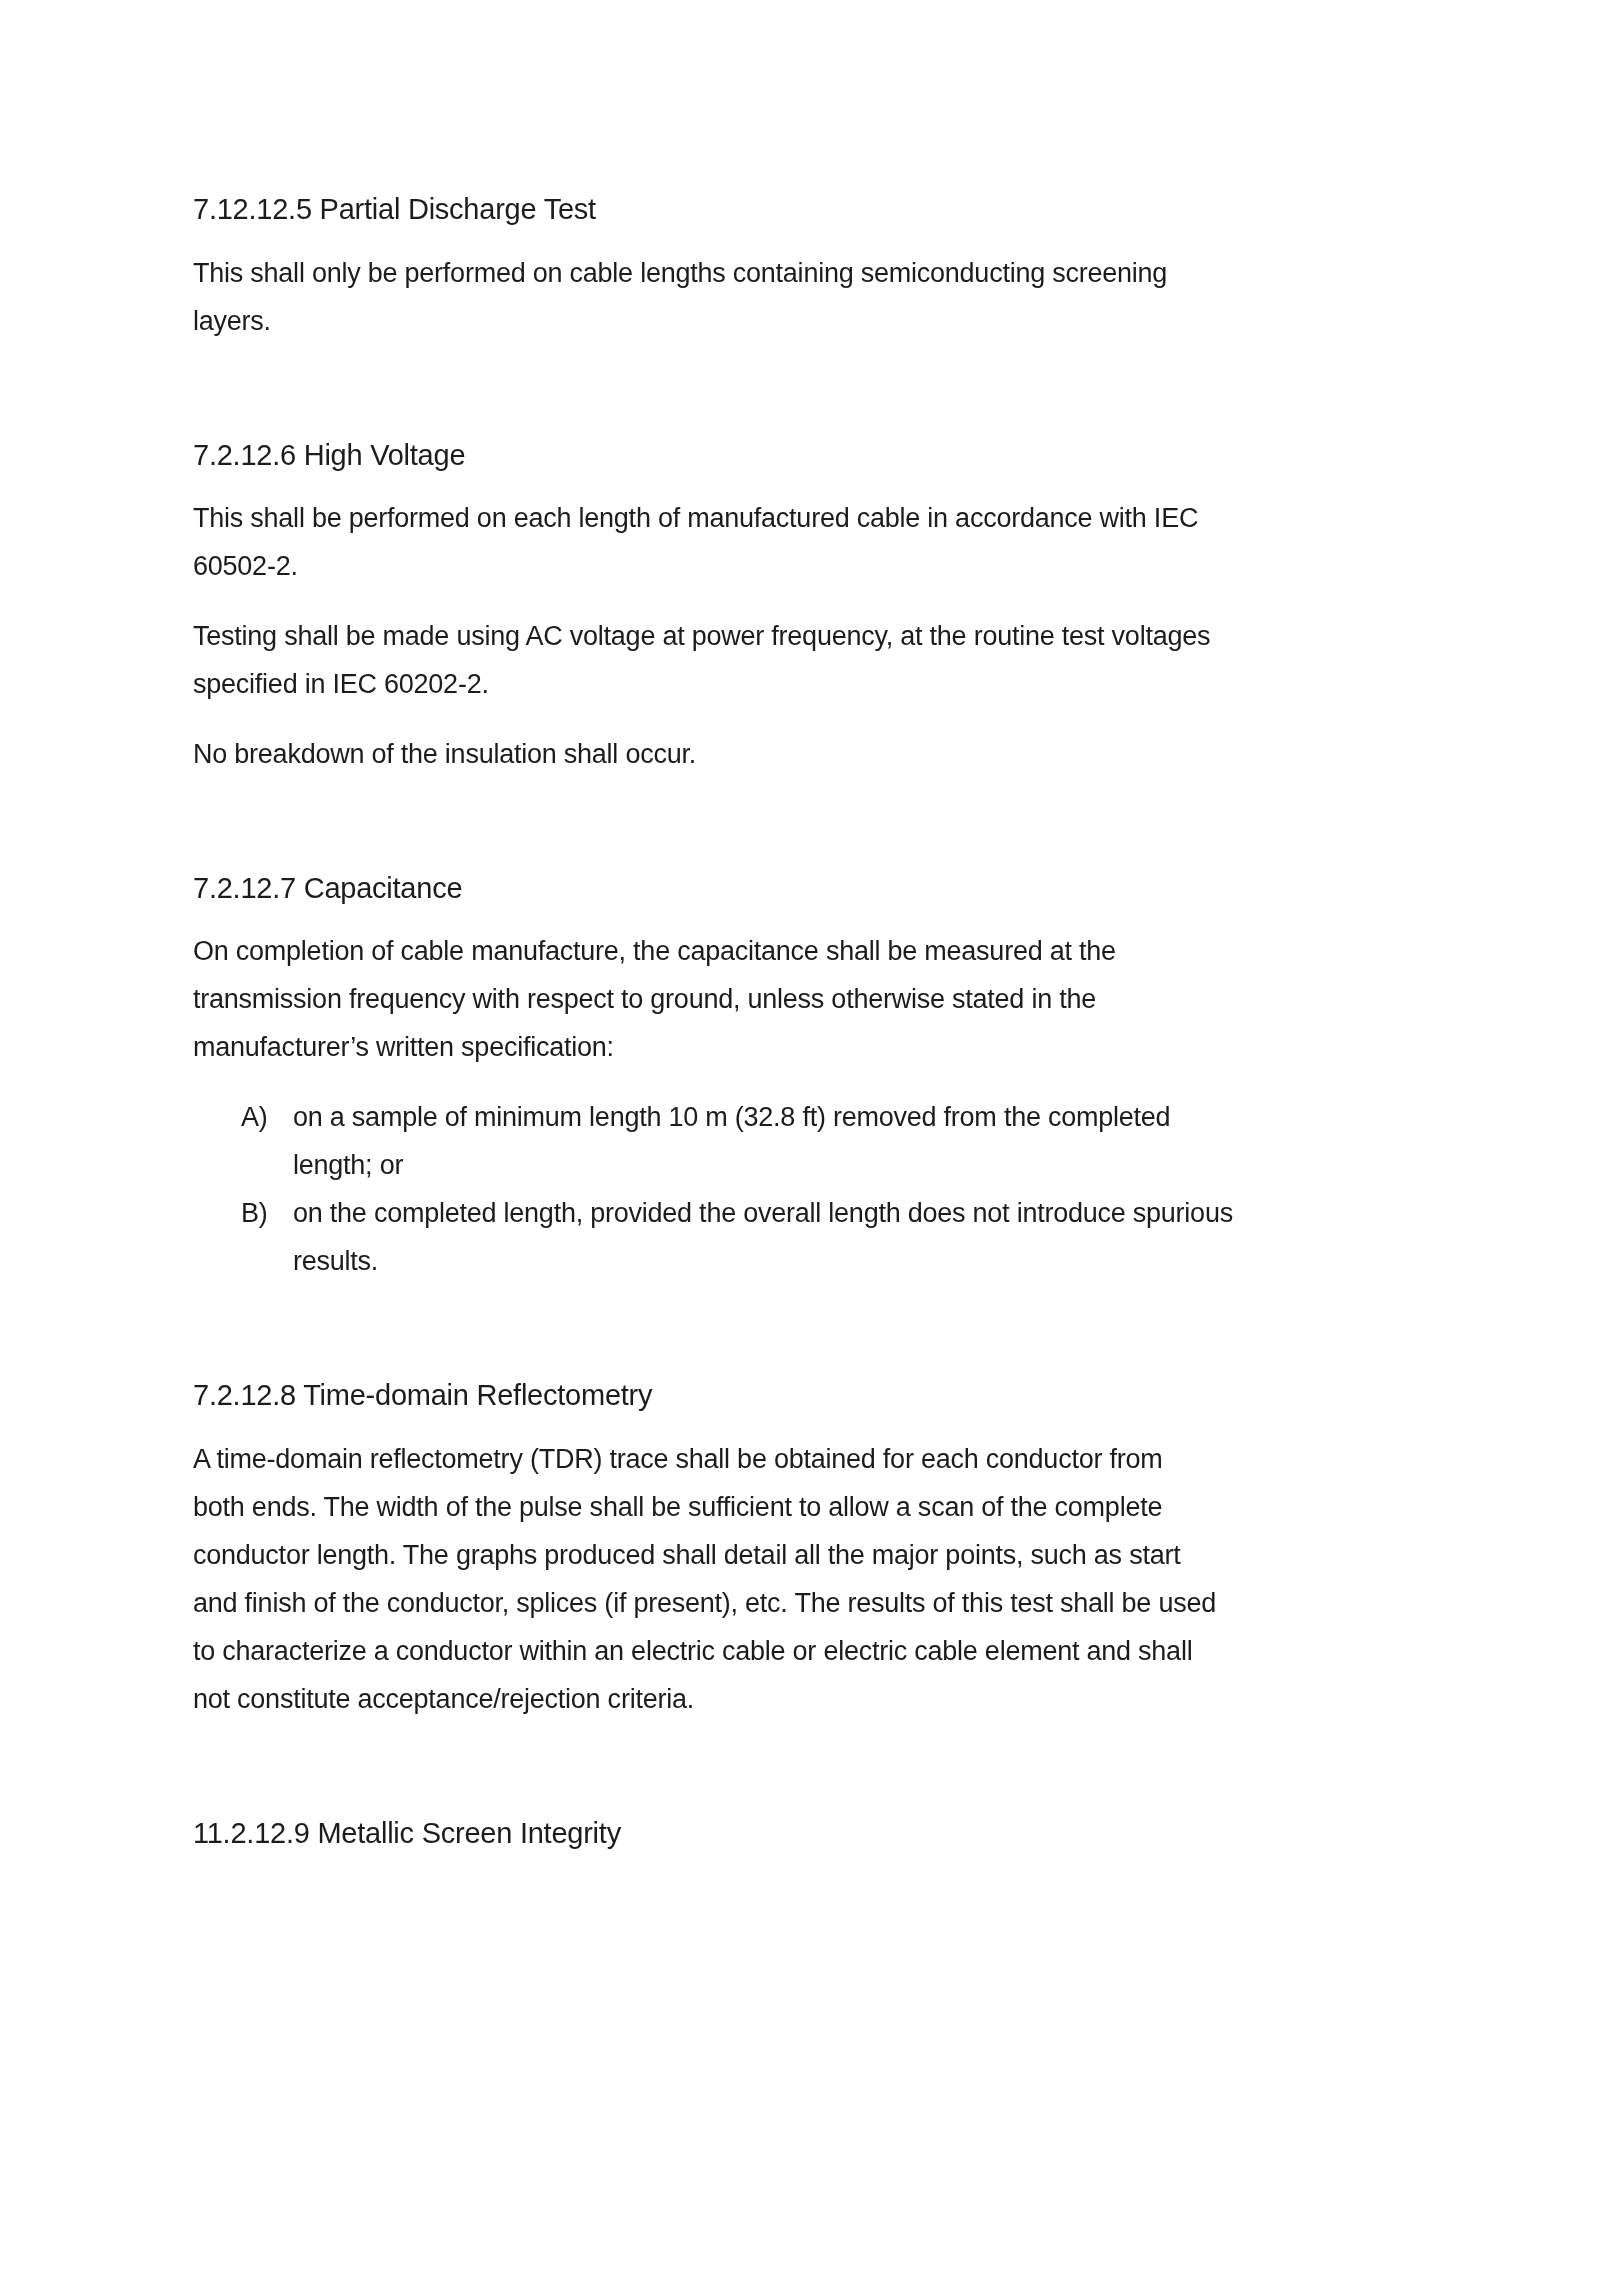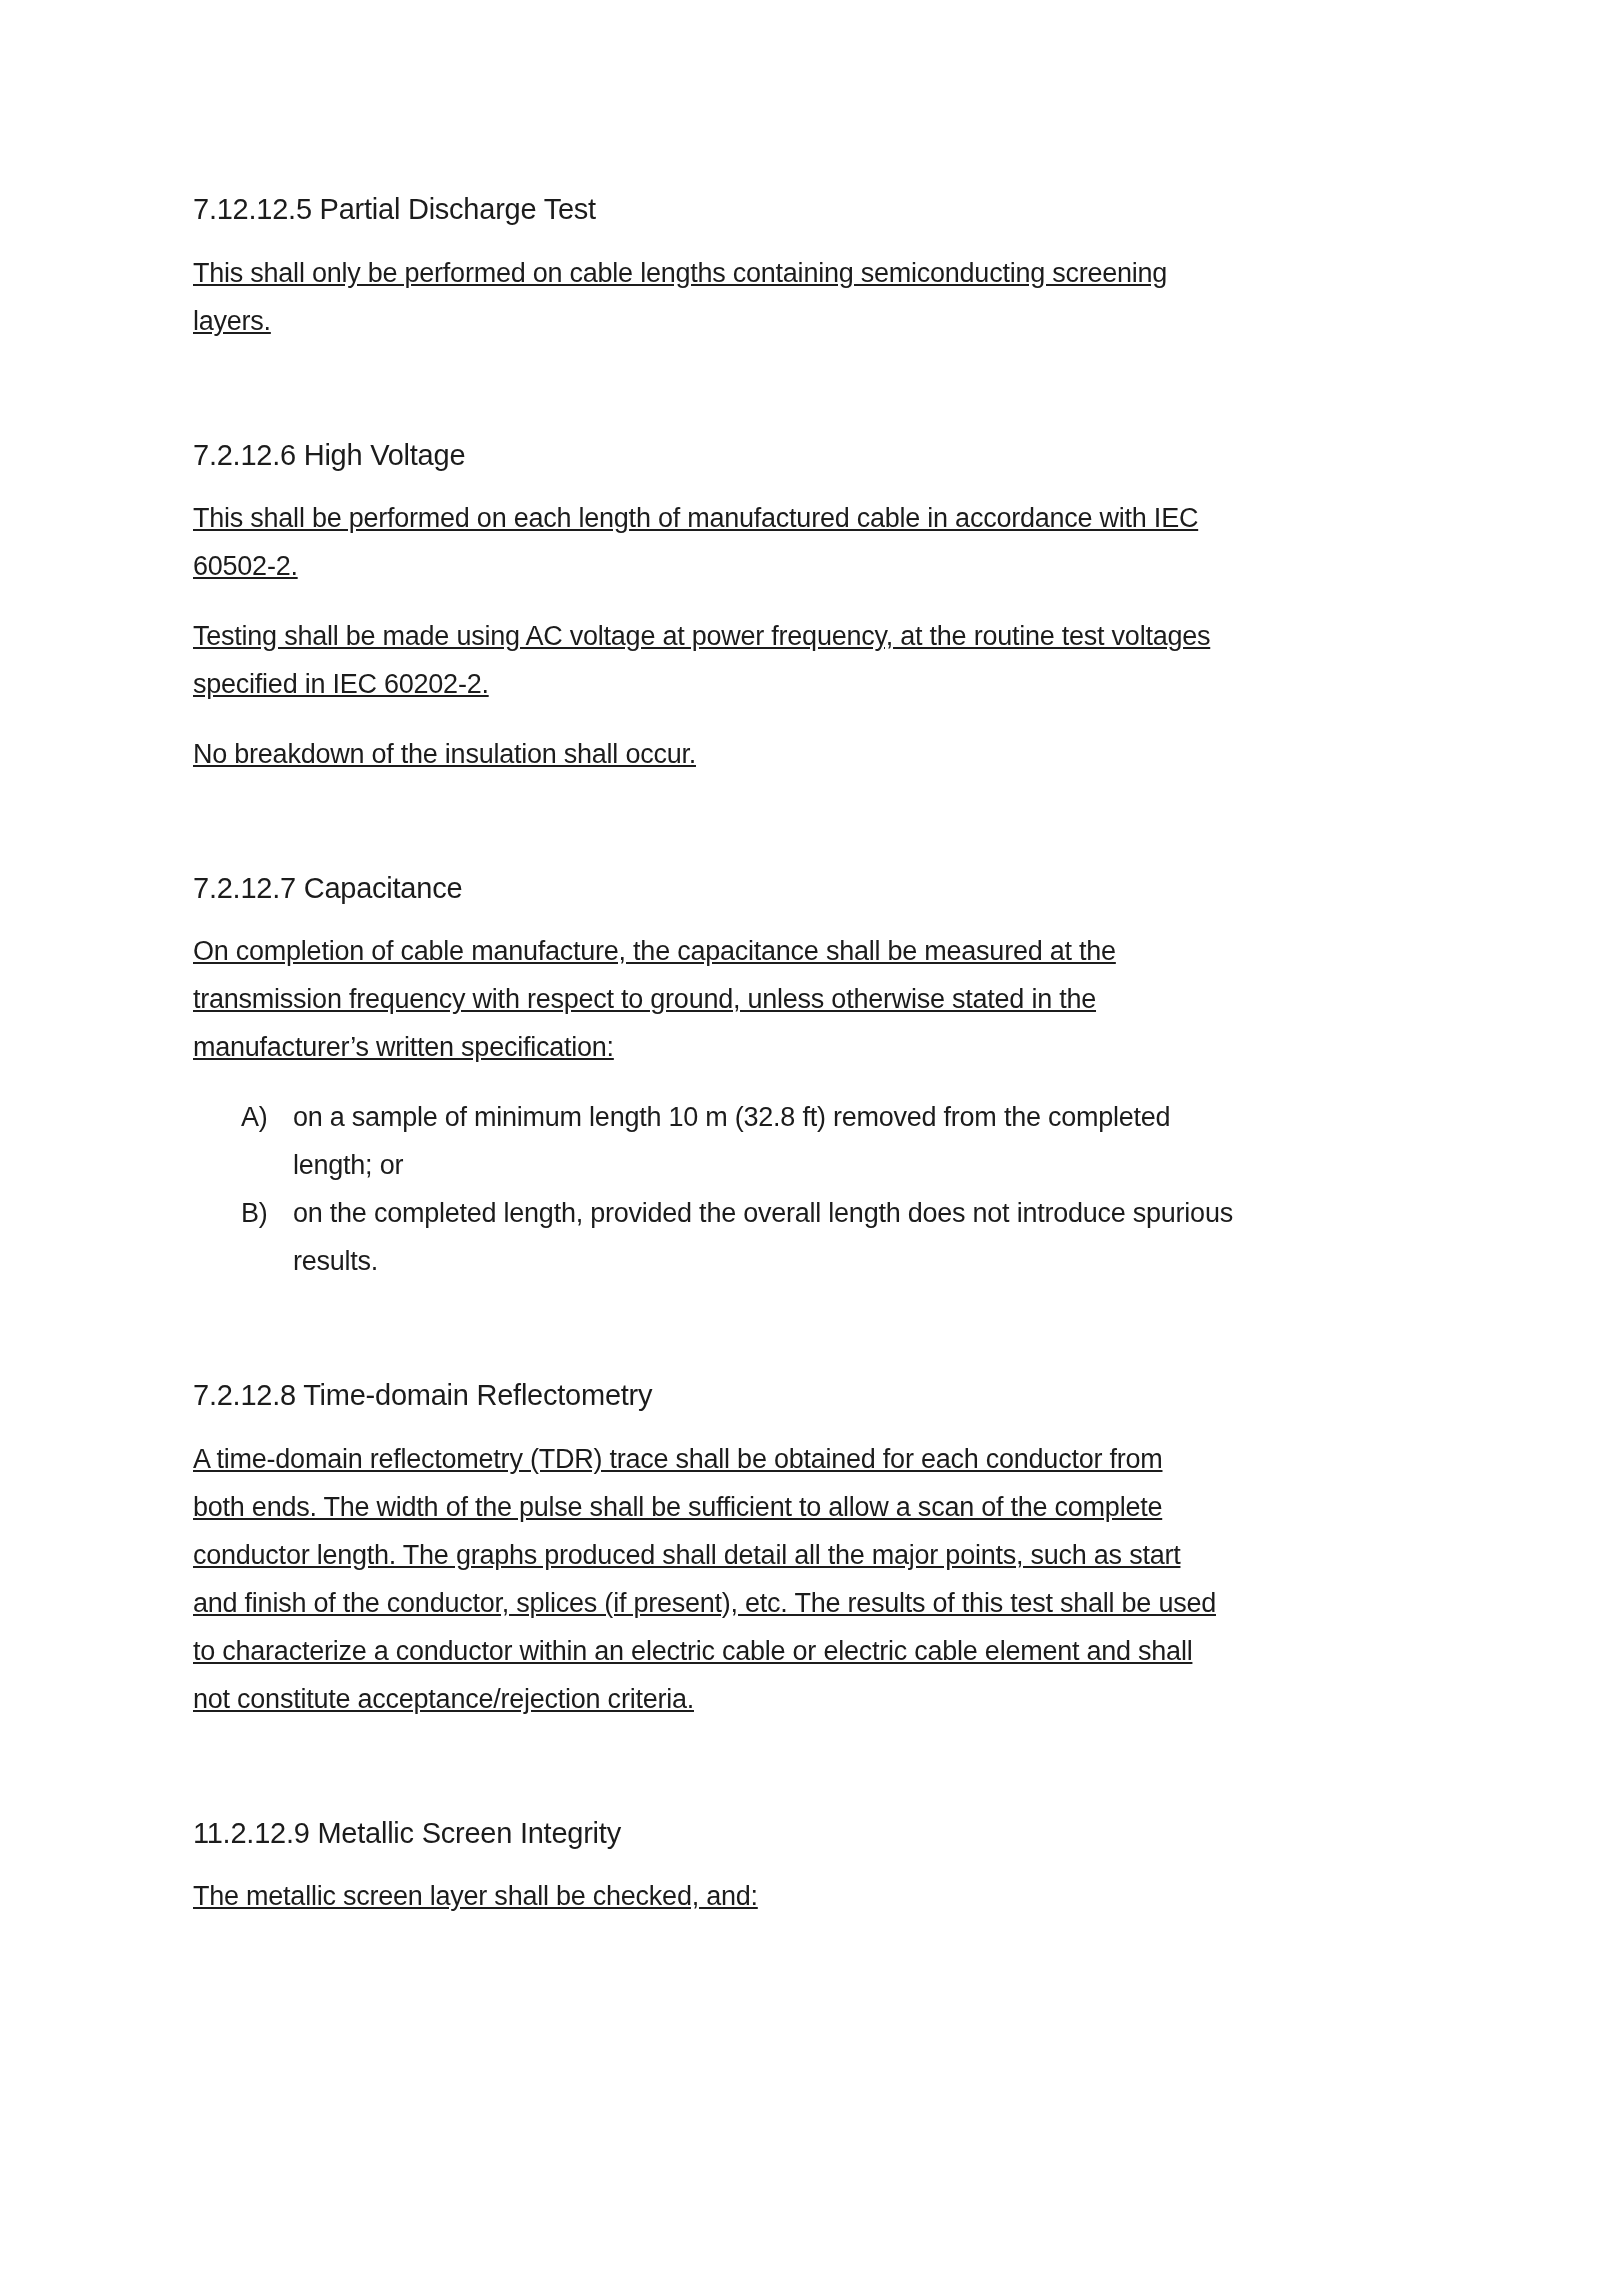--- a/index.html
+++ b/index.html
@@ -33,21 +33,20 @@
     margin: 0 0 15.7px 0;
   }
   section + section .heading {
     margin-top: 86px;
   }
   .para {
     font-size: 27px;
     line-height: 48px;
     margin: 0 0 21.6px 0;
     white-space: pre-line;
-    text-decoration: underline;
   }
   .list {
     margin: 0 0 21.6px 0;
     padding-left: 48px;
     font-size: 27px;
     line-height: 48px;
   }
   .list-item {
     display: flex;
     align-items: flex-start;
@@ -105,17 +104,16 @@
     <p class="para">A time-domain reflectometry (TDR) trace shall be obtained for each conductor from
 both ends. The width of the pulse shall be sufficient to allow a scan of the complete
 conductor length. The graphs produced shall detail all the major points, such as start
 and finish of the conductor, splices (if present), etc. The results of this test shall be used
 to characterize a conductor within an electric cable or electric cable element and shall
 not constitute acceptance/rejection criteria.</p>
   </section>
 
   <section>
     <h2 class="heading">11.2.12.9 Metallic Screen Integrity</h2>
-    <p class="para">The metallic screen layer shall be checked, and:</p>
   </section>
 
 </div>
 
 
 </body></html>

